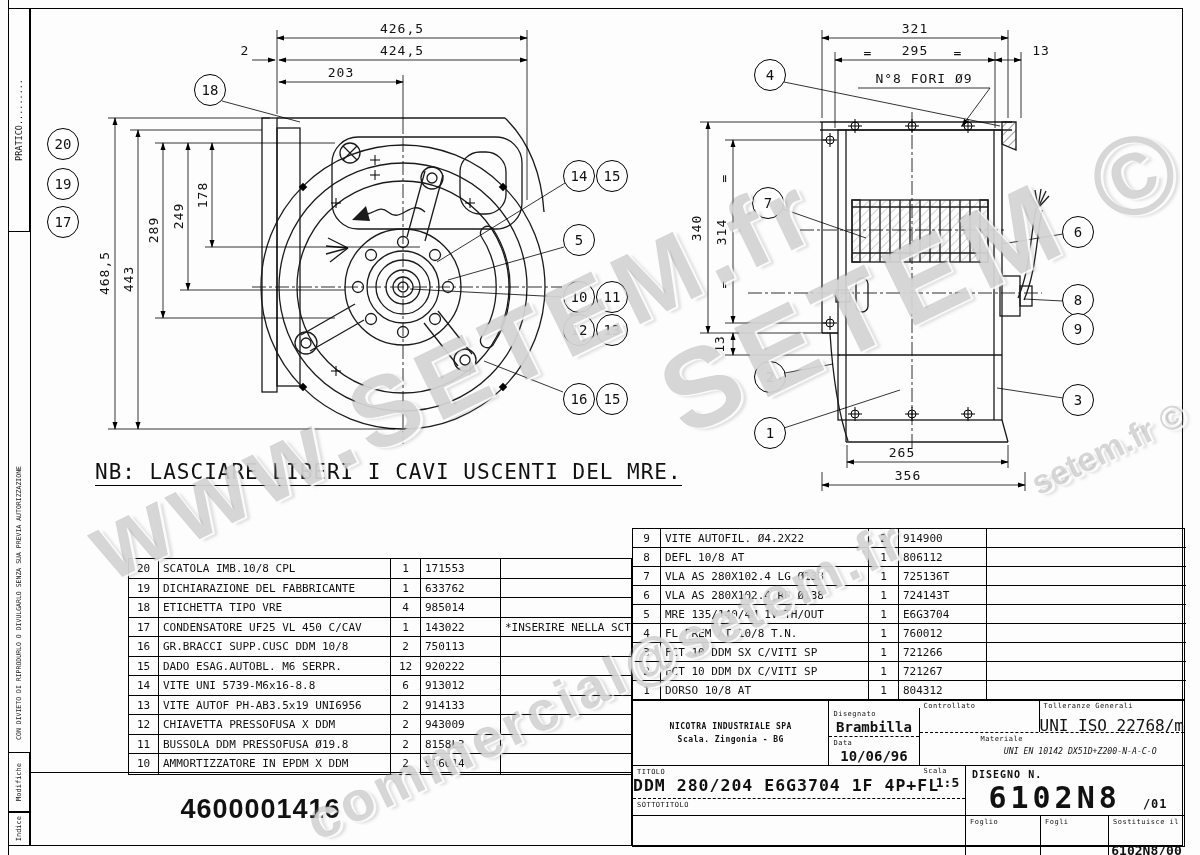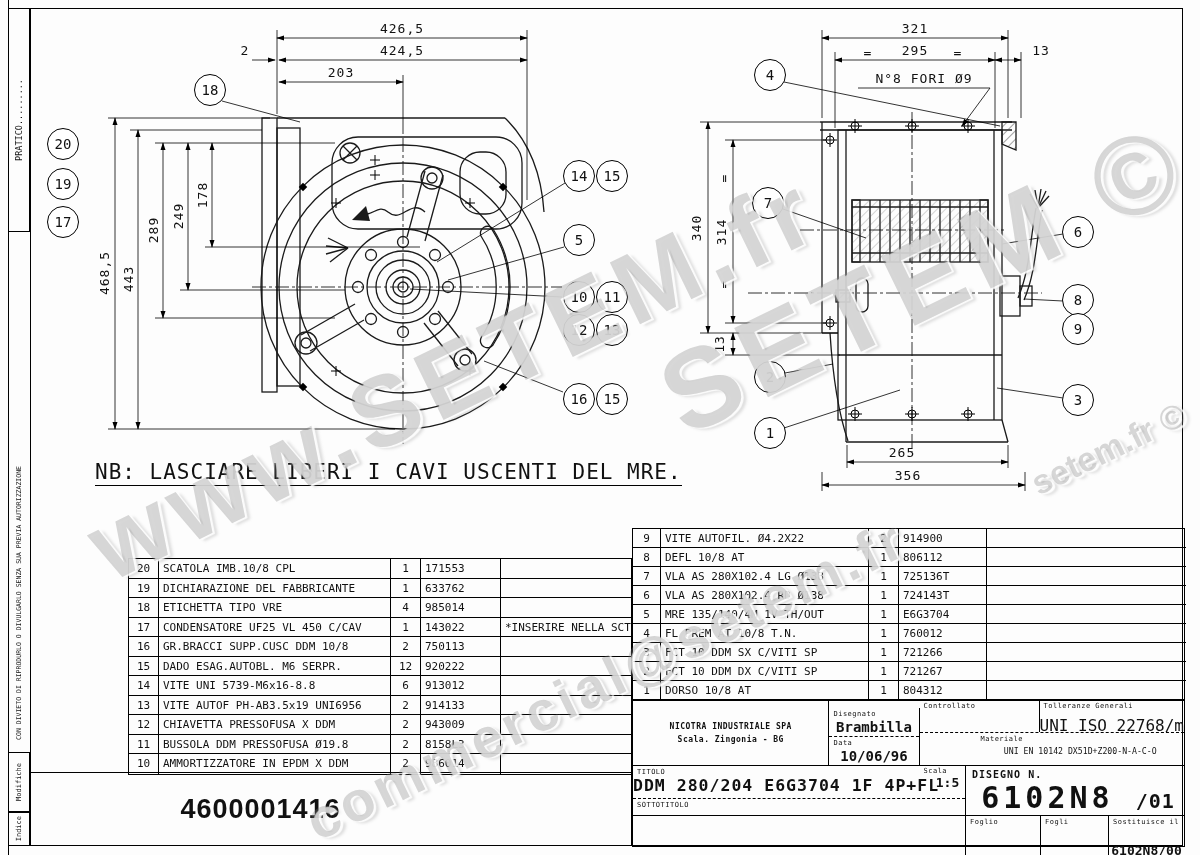--- a/index.html
+++ b/index.html
@@ -70,29 +70,29 @@
   .subVal{font-size:14px;font-weight:bold;text-align:center;margin-top:1px;}
   .rightColA{flex:1;display:flex;flex-direction:column;}
   .rA1{display:flex;height:33px;border-bottom:1px dashed #000;box-sizing:border-box;}
   .ctrl{width:120px;border-right:1px solid #000;box-sizing:border-box;}
   .toll{flex:1;}
   .tollVal{font-size:16px;text-align:center;margin-top:6px;white-space:nowrap;}
   .rA2{display:flex;height:33px;}
   .scala{width:57px;border-right:1px solid #000;box-sizing:border-box;margin-top:32px;}
   .scalaVal{font-size:13px;font-weight:bold;text-align:center;}
   .matl{flex:1;}
-  .matVal{font-size:8.2px;text-align:center;margin-top:3px;white-space:nowrap;letter-spacing:0;}
+  .matVal{font-size:8.2px;text-align:center;margin-top:3px;white-space:nowrap;letter-spacing:0;font-style:italic;}
   .rowB{display:flex;height:57px;border-bottom:1.2px solid #000;box-sizing:border-box;}
   .titCell{width:333px;border-right:1.2px solid #000;box-sizing:border-box;display:flex;flex-direction:column;}
   .titVal{font-size:16.5px;font-weight:bold;letter-spacing:1px;white-space:nowrap;
           border-bottom:1px dashed #000;padding-bottom:3px;}
   .disCell{flex:1;padding-left:6px;}
   .disLbl{font-size:10px;font-weight:bold;padding-top:3px;letter-spacing:1px;}
   .disVal{font-size:30px;font-weight:bold;letter-spacing:4px;text-align:center;}
-  .disRev{font-size:20px;letter-spacing:1px;}
+  .disRev{font-size:12px;letter-spacing:1px;}
   .rowC{display:flex;flex:1;}
   .cEmpty{width:333px;border-right:1.2px solid #000;box-sizing:border-box;}
   .cFoglio{width:75px;border-right:1px solid #000;box-sizing:border-box;}
   .cFogli{width:68px;border-right:1px solid #000;box-sizing:border-box;}
   .cSost{flex:1;}
   .sostVal{font-size:13px;font-weight:bold;text-align:center;margin-top:17px;}
 
   
   .wm{position:absolute;z-index:40;font-family:"Liberation Sans",sans-serif;font-weight:700;
       color:rgba(125,125,125,.30);pointer-events:none;white-space:nowrap;transform-origin:0 0;

